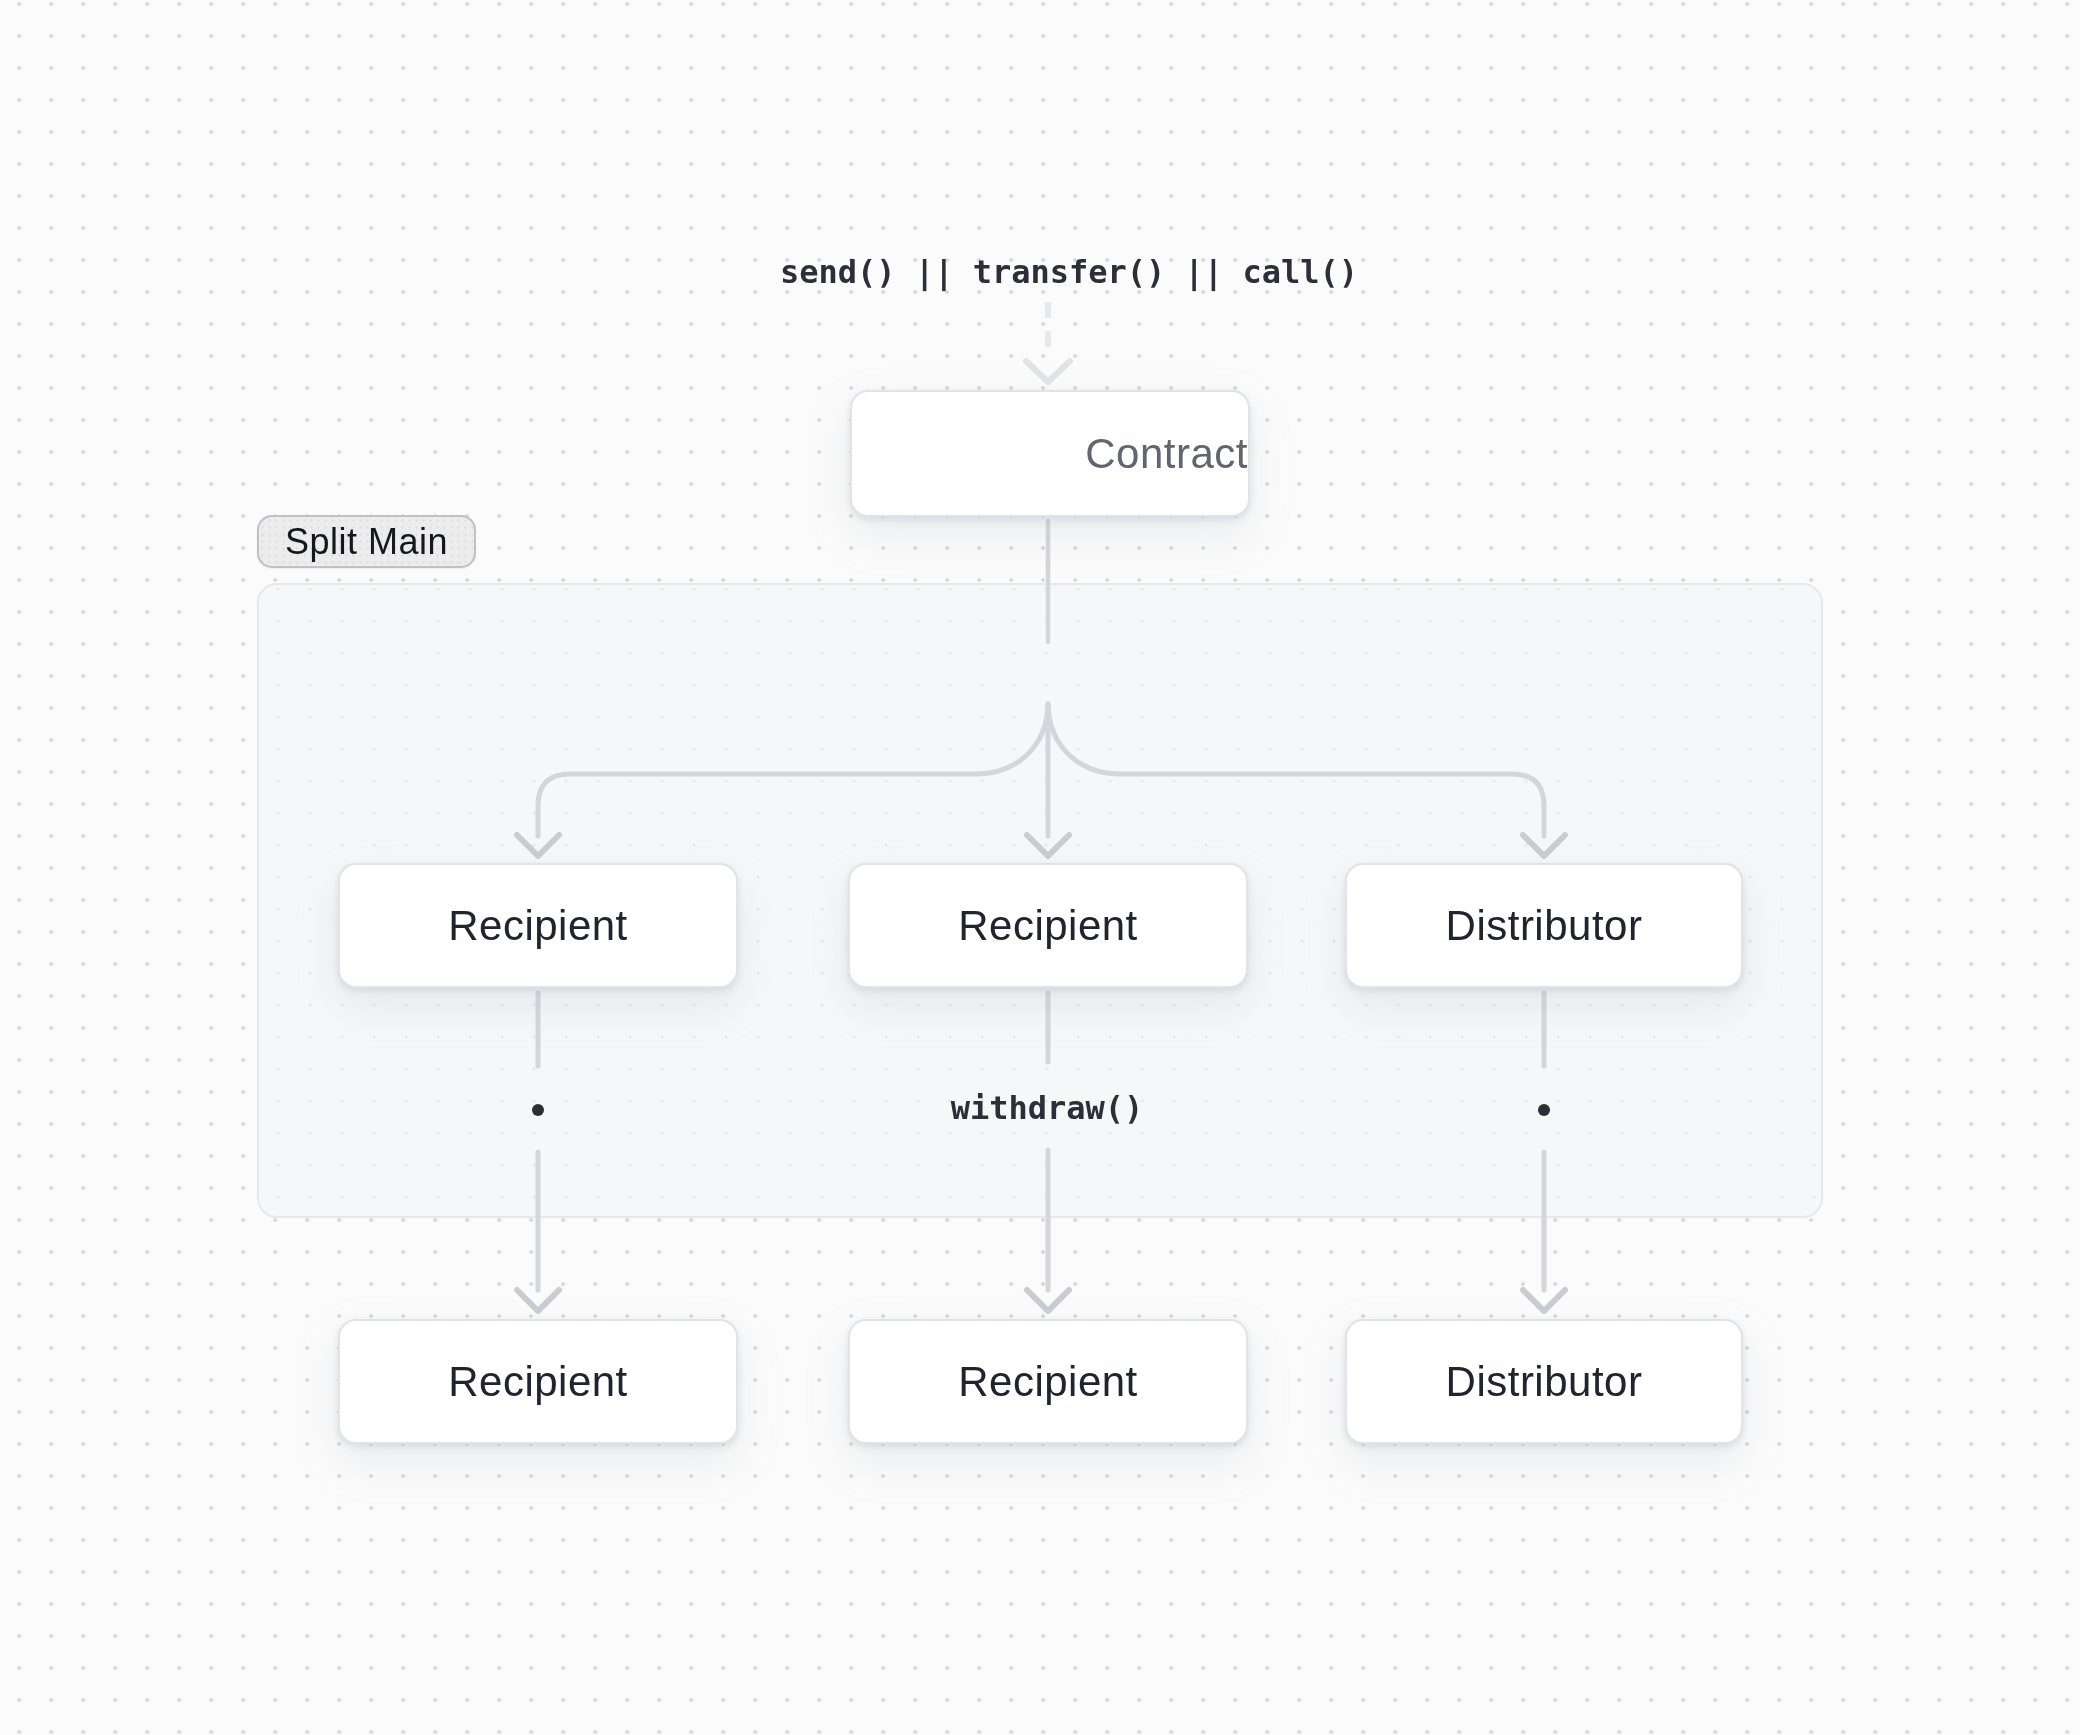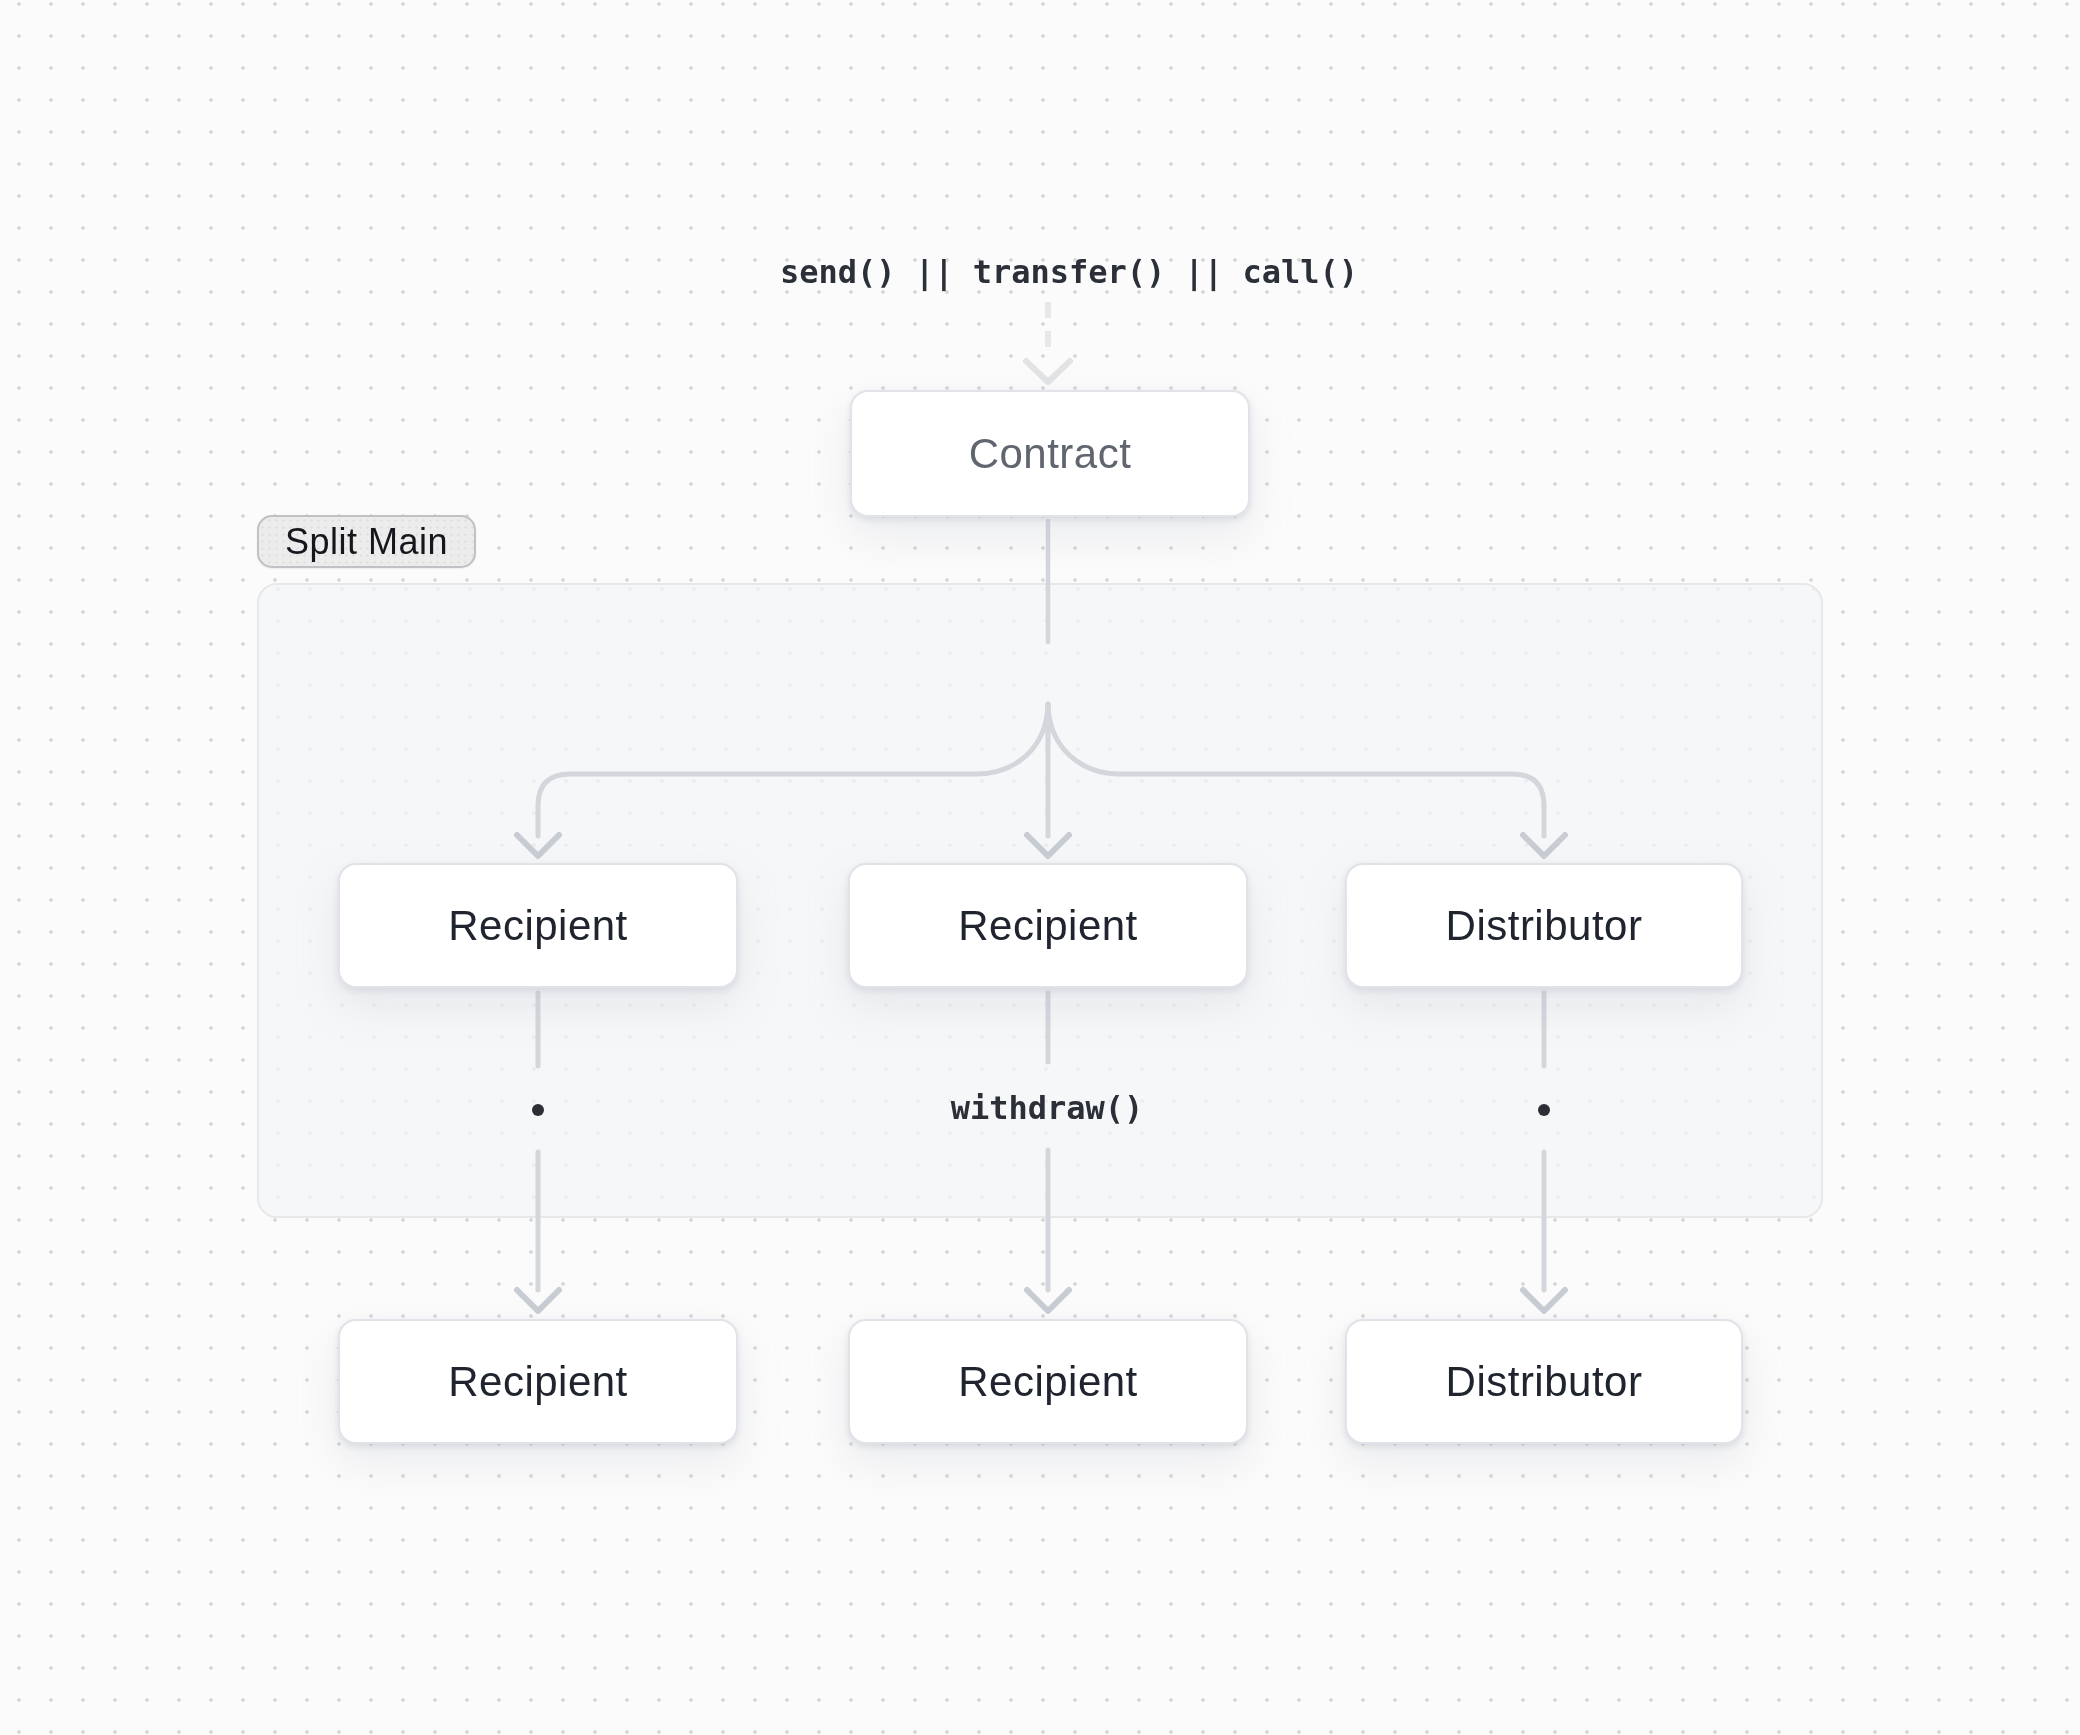--- a/index.html
+++ b/index.html
@@ -99,21 +99,21 @@
   </svg>
 
   <div class="group-box"></div>
   <div class="group-badge">
     <span>Split Main</span>
   </div>
 
   <div class="code-label" style="left:1048px;top:252px;margin-left:21px;">send() || transfer() || call()</div>
   <div class="code-label" style="left:1047px;top:1088px;">withdraw()</div>
 
-  <div class="node contract" style="left:850px;top:390px;width:400px;height:127px;">
+  <div class="node contract" style="left:850px;top:390px;width:400px;height:127px;justify-content:flex-end;">
     <span>Contract</span>
   </div>
 
   <div class="node" style="left:338px;top:863px;width:400px;height:125px;">
     <span>Recipient</span>
   </div>
   <div class="node" style="left:848px;top:863px;width:400px;height:125px;">
     <span>Recipient</span>
   </div>
   <div class="node" style="left:1345px;top:863px;width:398px;height:125px;">

